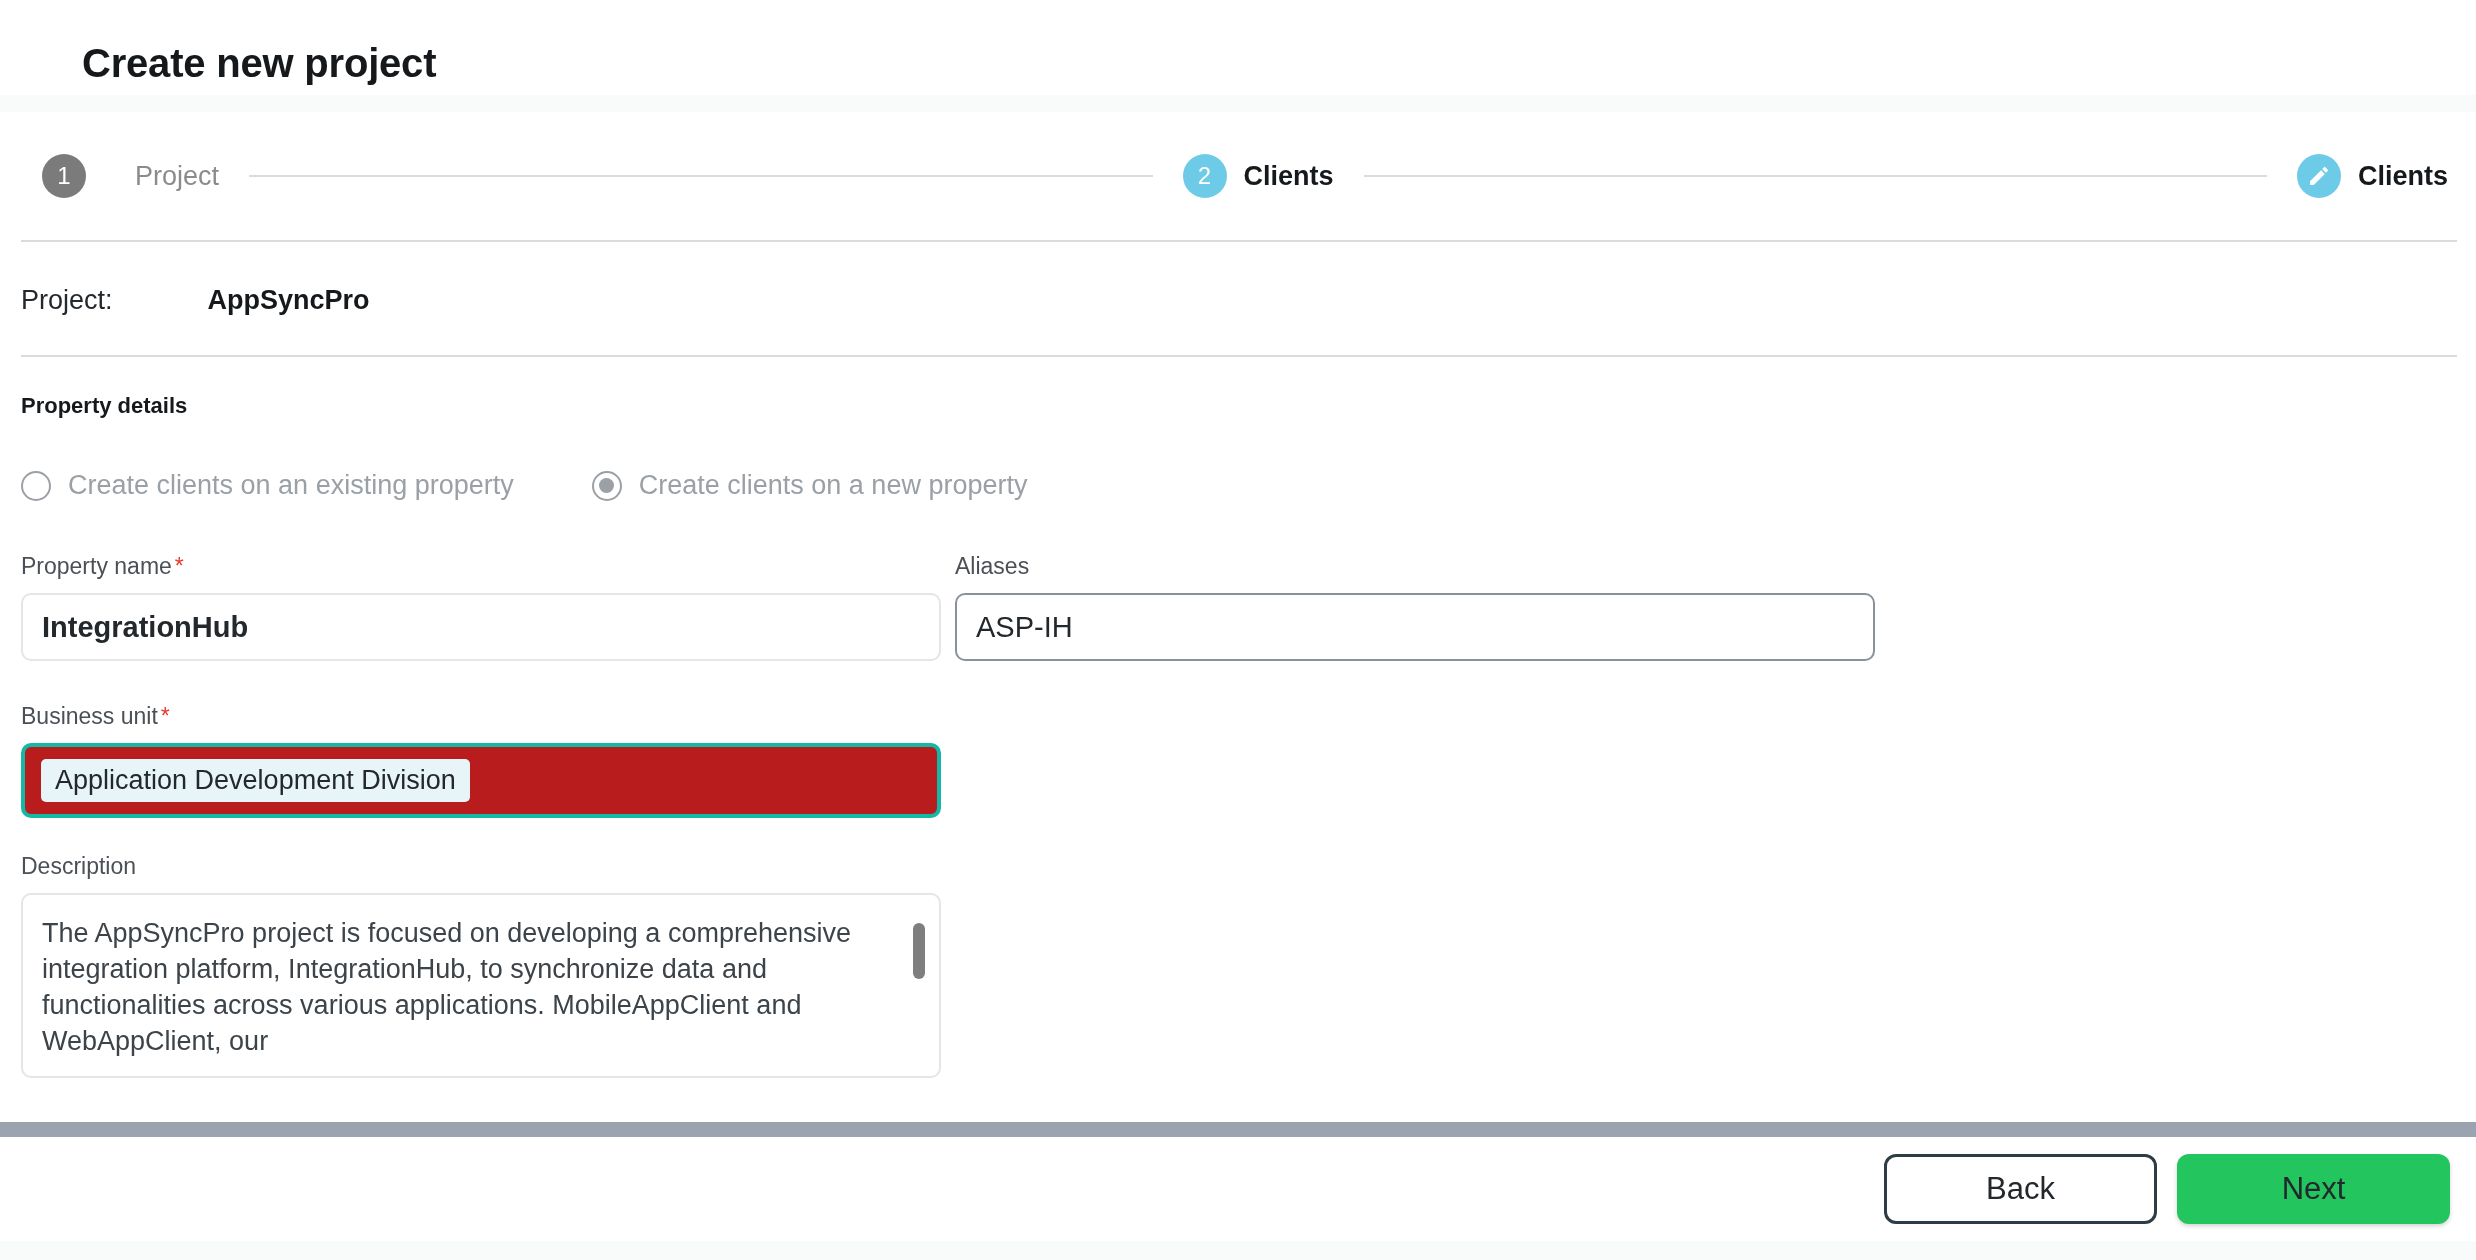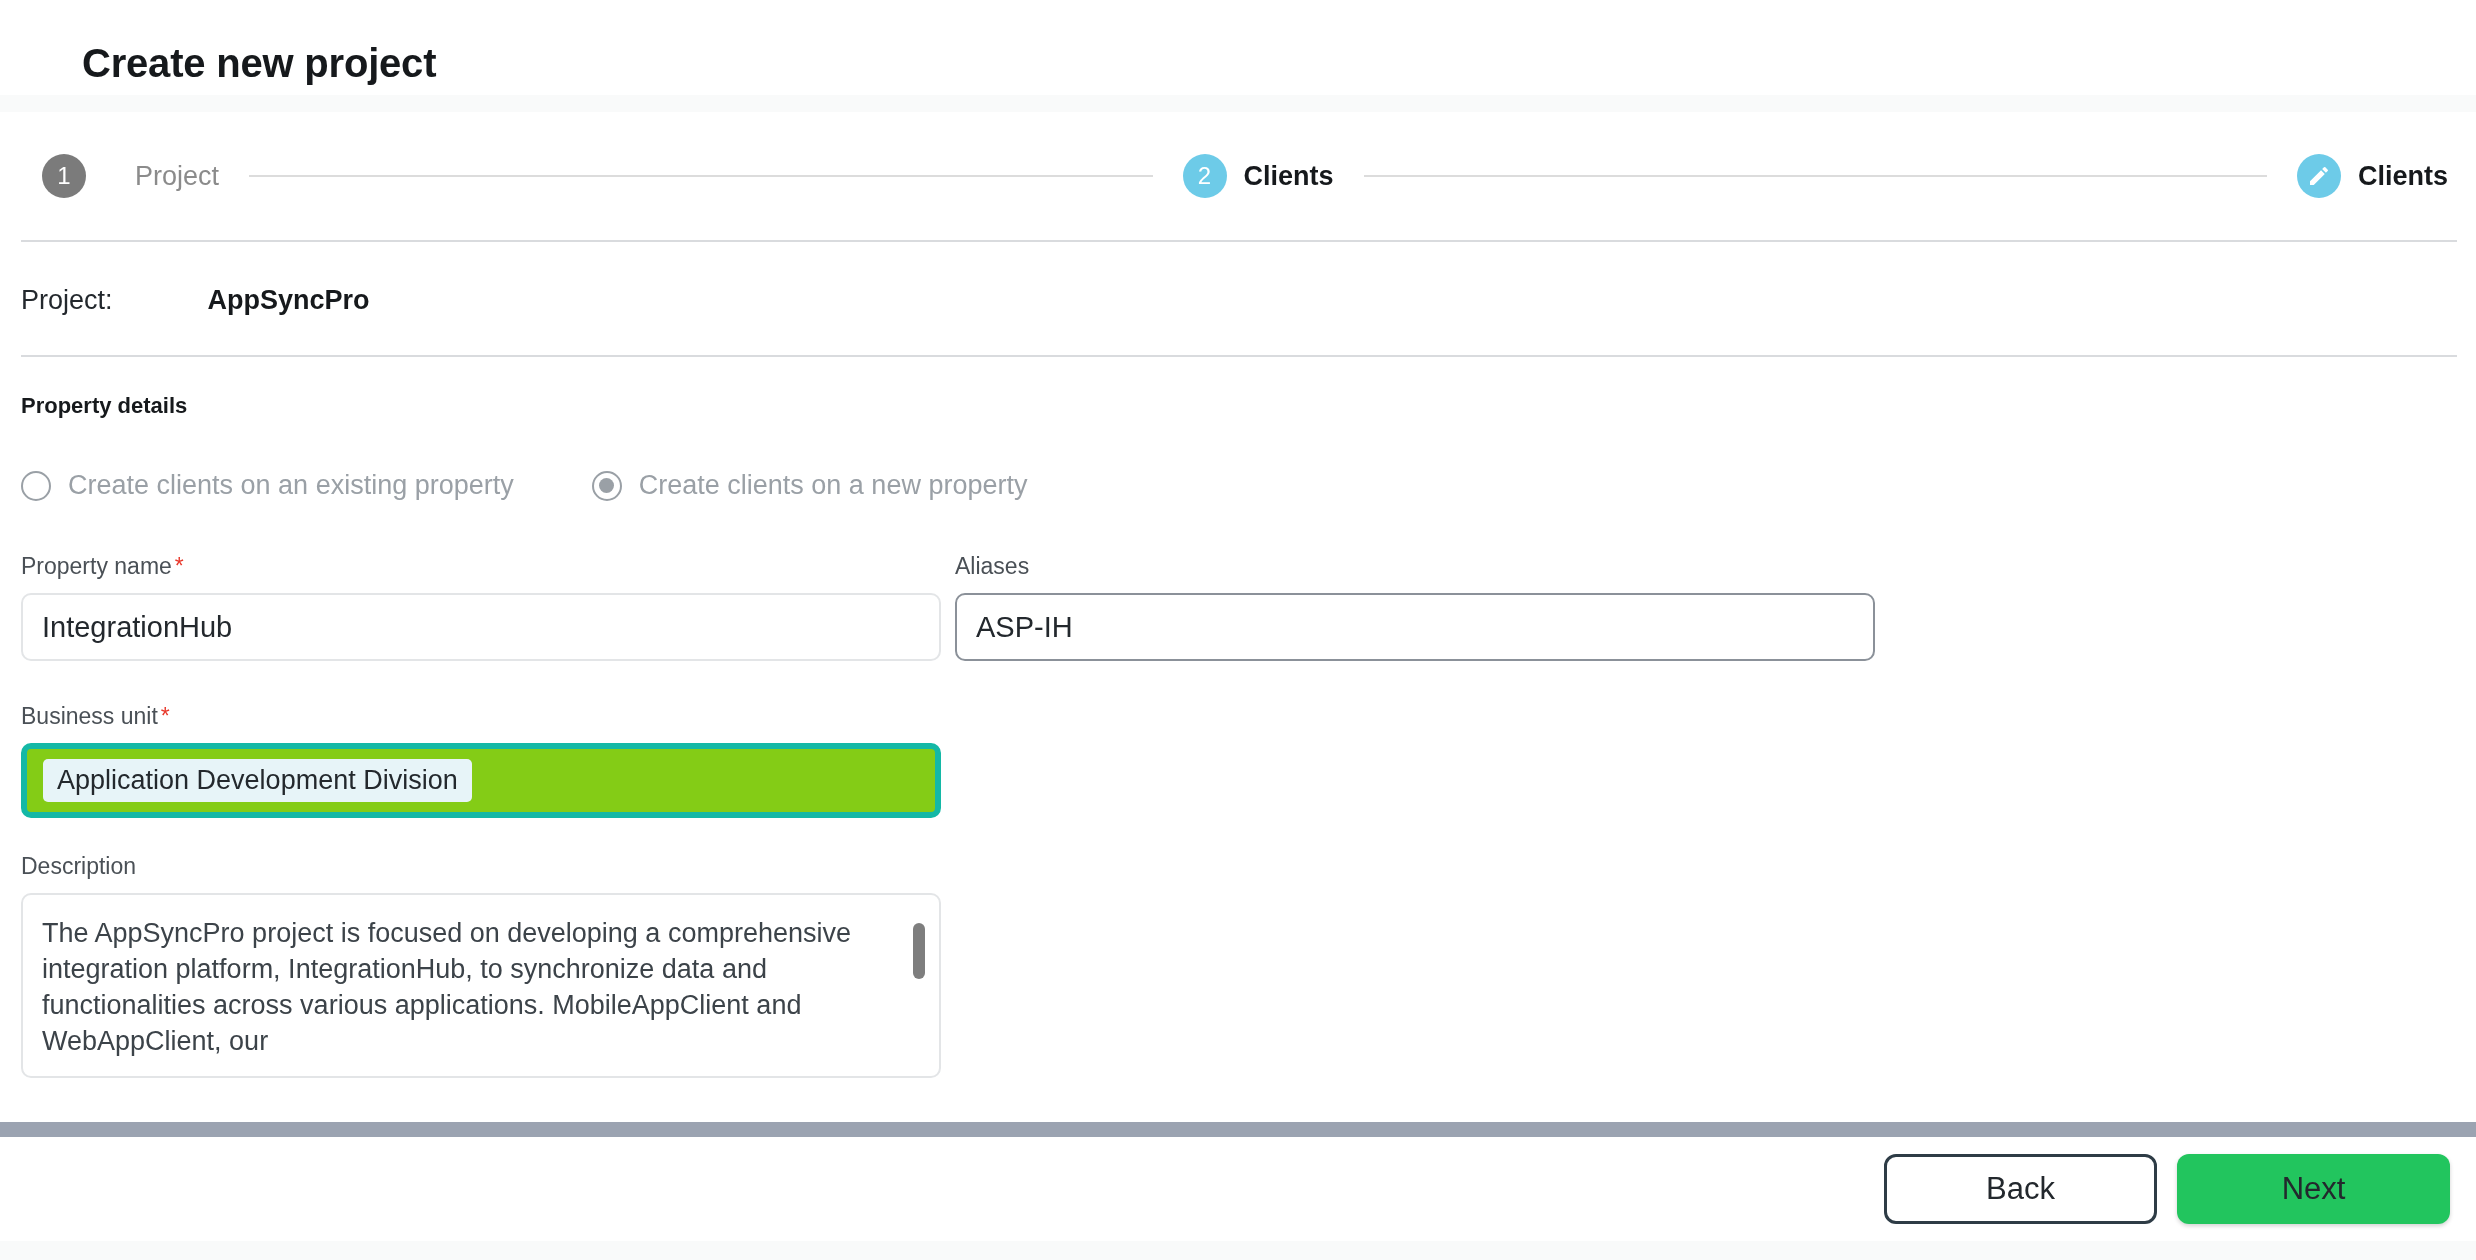--- a/index.html
+++ b/index.html
@@ -202,35 +202,35 @@
     width: 100%;
     height: 68px;
     border-radius: 10px;
     background: #ffffff;
     display: flex;
     align-items: center;
     padding: 0 19px;
     font-size: 29px;
     color: #23282d;
   }
-  .text-input.light  { border: 2px solid #e3e5e7; }
+  .text-input.light  { border: 2px solid #e3e5e7; font-weight: bold; }
   .text-input.dark   { border: 2px solid #8b9199; }
 
   #field-property-name { left: 21px; top: 553px; width: 920px; }
   #field-aliases       { left: 955px; top: 553px; width: 920px; }
   #field-business-unit { left: 21px; top: 703px; width: 920px; }
   #field-description   { left: 21px; top: 853px; width: 920px; }
 
   .chip-host {
     box-sizing: border-box;
     width: 100%;
     height: 75px;
-    border: 6px solid #14b8a6;
+    border: 4px solid #14b8a6;
     border-radius: 10px;
-    background: #84cc16;
+    background: #b91c1c;
     display: flex;
     align-items: center;
     padding: 0 16px;
   }
   .chip {
     background: #e7f4f8;
     border-radius: 5px;
     padding: 6px 14px;
     font-size: 27px;
     color: #23282d;

